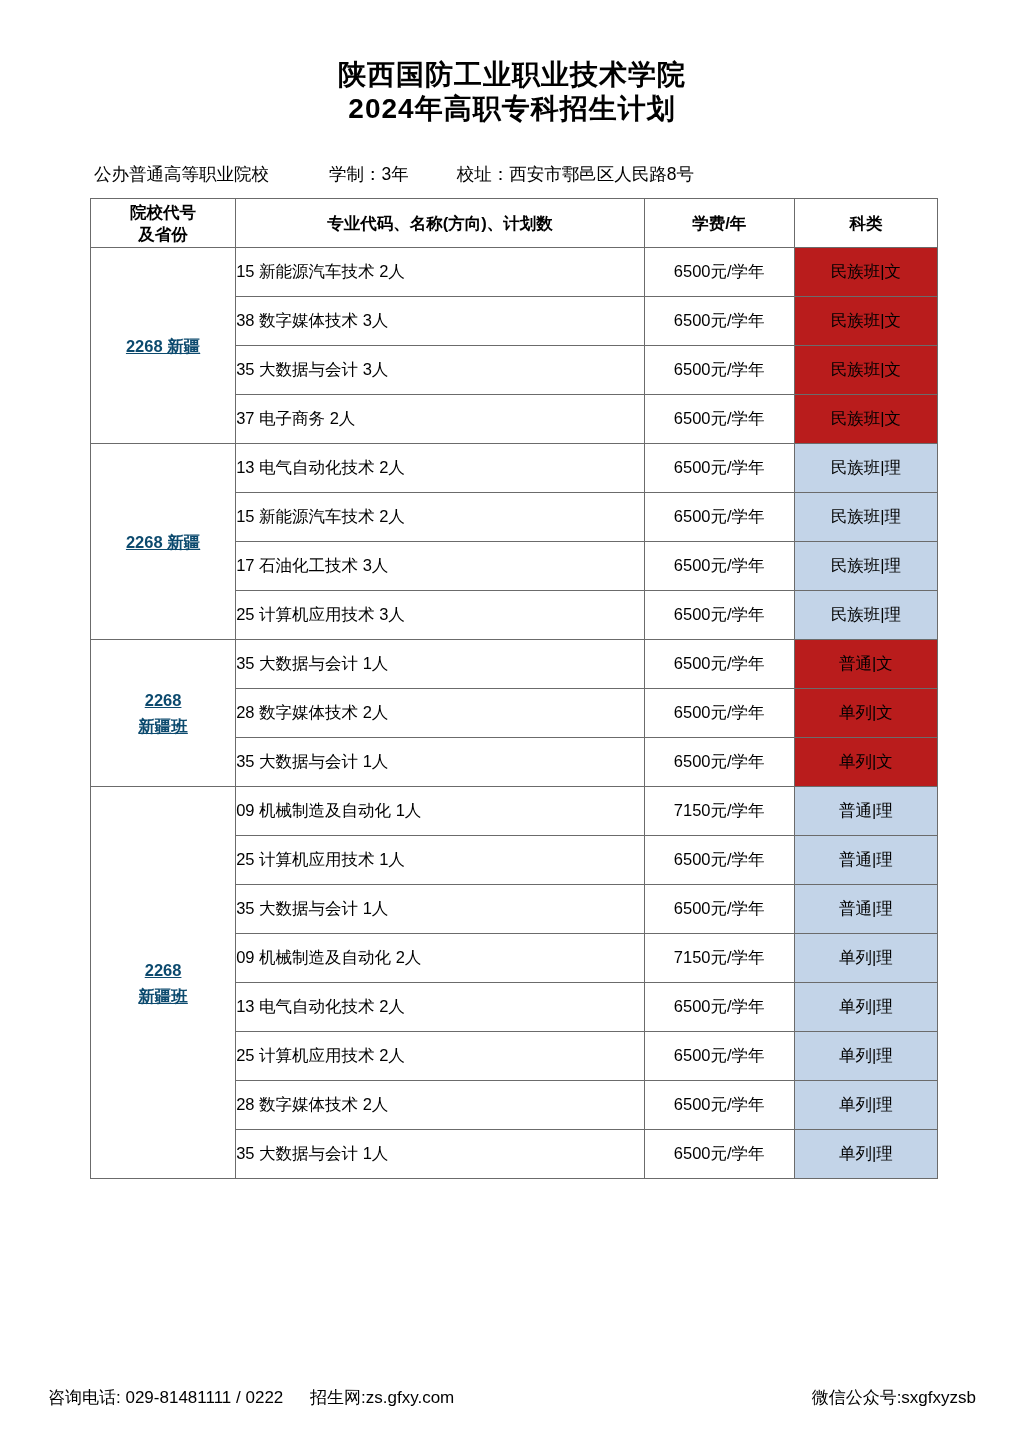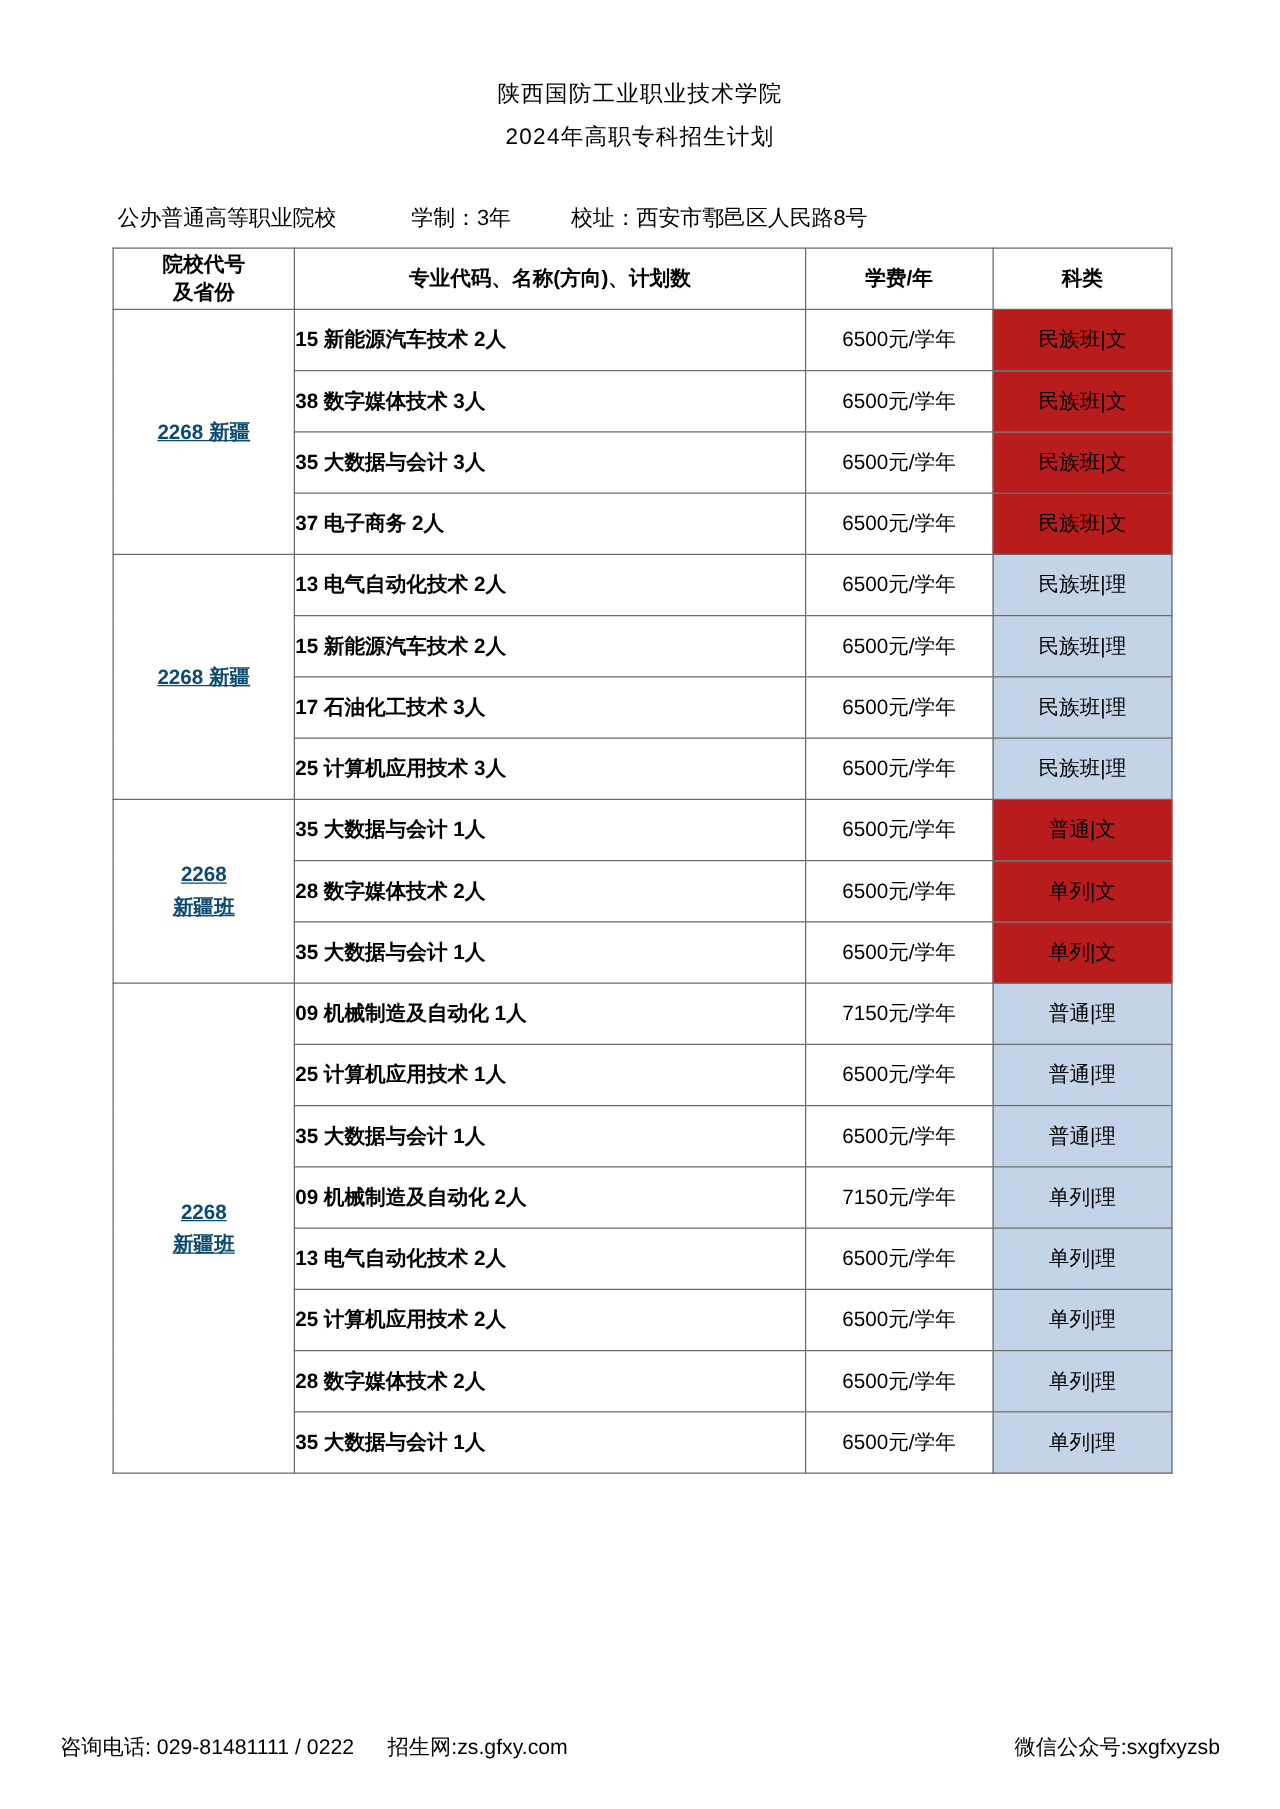--- a/index.html
+++ b/index.html
@@ -19,22 +19,22 @@
     height: 1447px;
     box-sizing: border-box;
     padding: 0;
     position: relative;
   }
   .title-block {
     text-align: center;
     padding-top: 58px;
   }
   .title-line {
-    font-size: 18px;
-    font-weight: normal;
+    font-size: 28px;
+    font-weight: bold;
     letter-spacing: 1px;
     line-height: 34px;
   }
   .meta-row {
     margin: 36px 0 12px 0;
     padding-left: 94px;
     font-size: 17.5px;
     display: flex;
     align-items: baseline;
   }
@@ -75,21 +75,20 @@
   td.code-cell span.u {
     text-decoration: underline;
     display: inline-block;
   }
   td.major-cell {
     height: 48px;
     padding-left: 18px;
     text-align: left;
     vertical-align: middle;
     font-size: 17px;
-    font-weight: bold;
   }
   td.fee-cell {
     height: 48px;
     text-align: center;
     vertical-align: middle;
     font-size: 16.5px;
   }
   td.type-cell {
     height: 48px;
     text-align: center;

